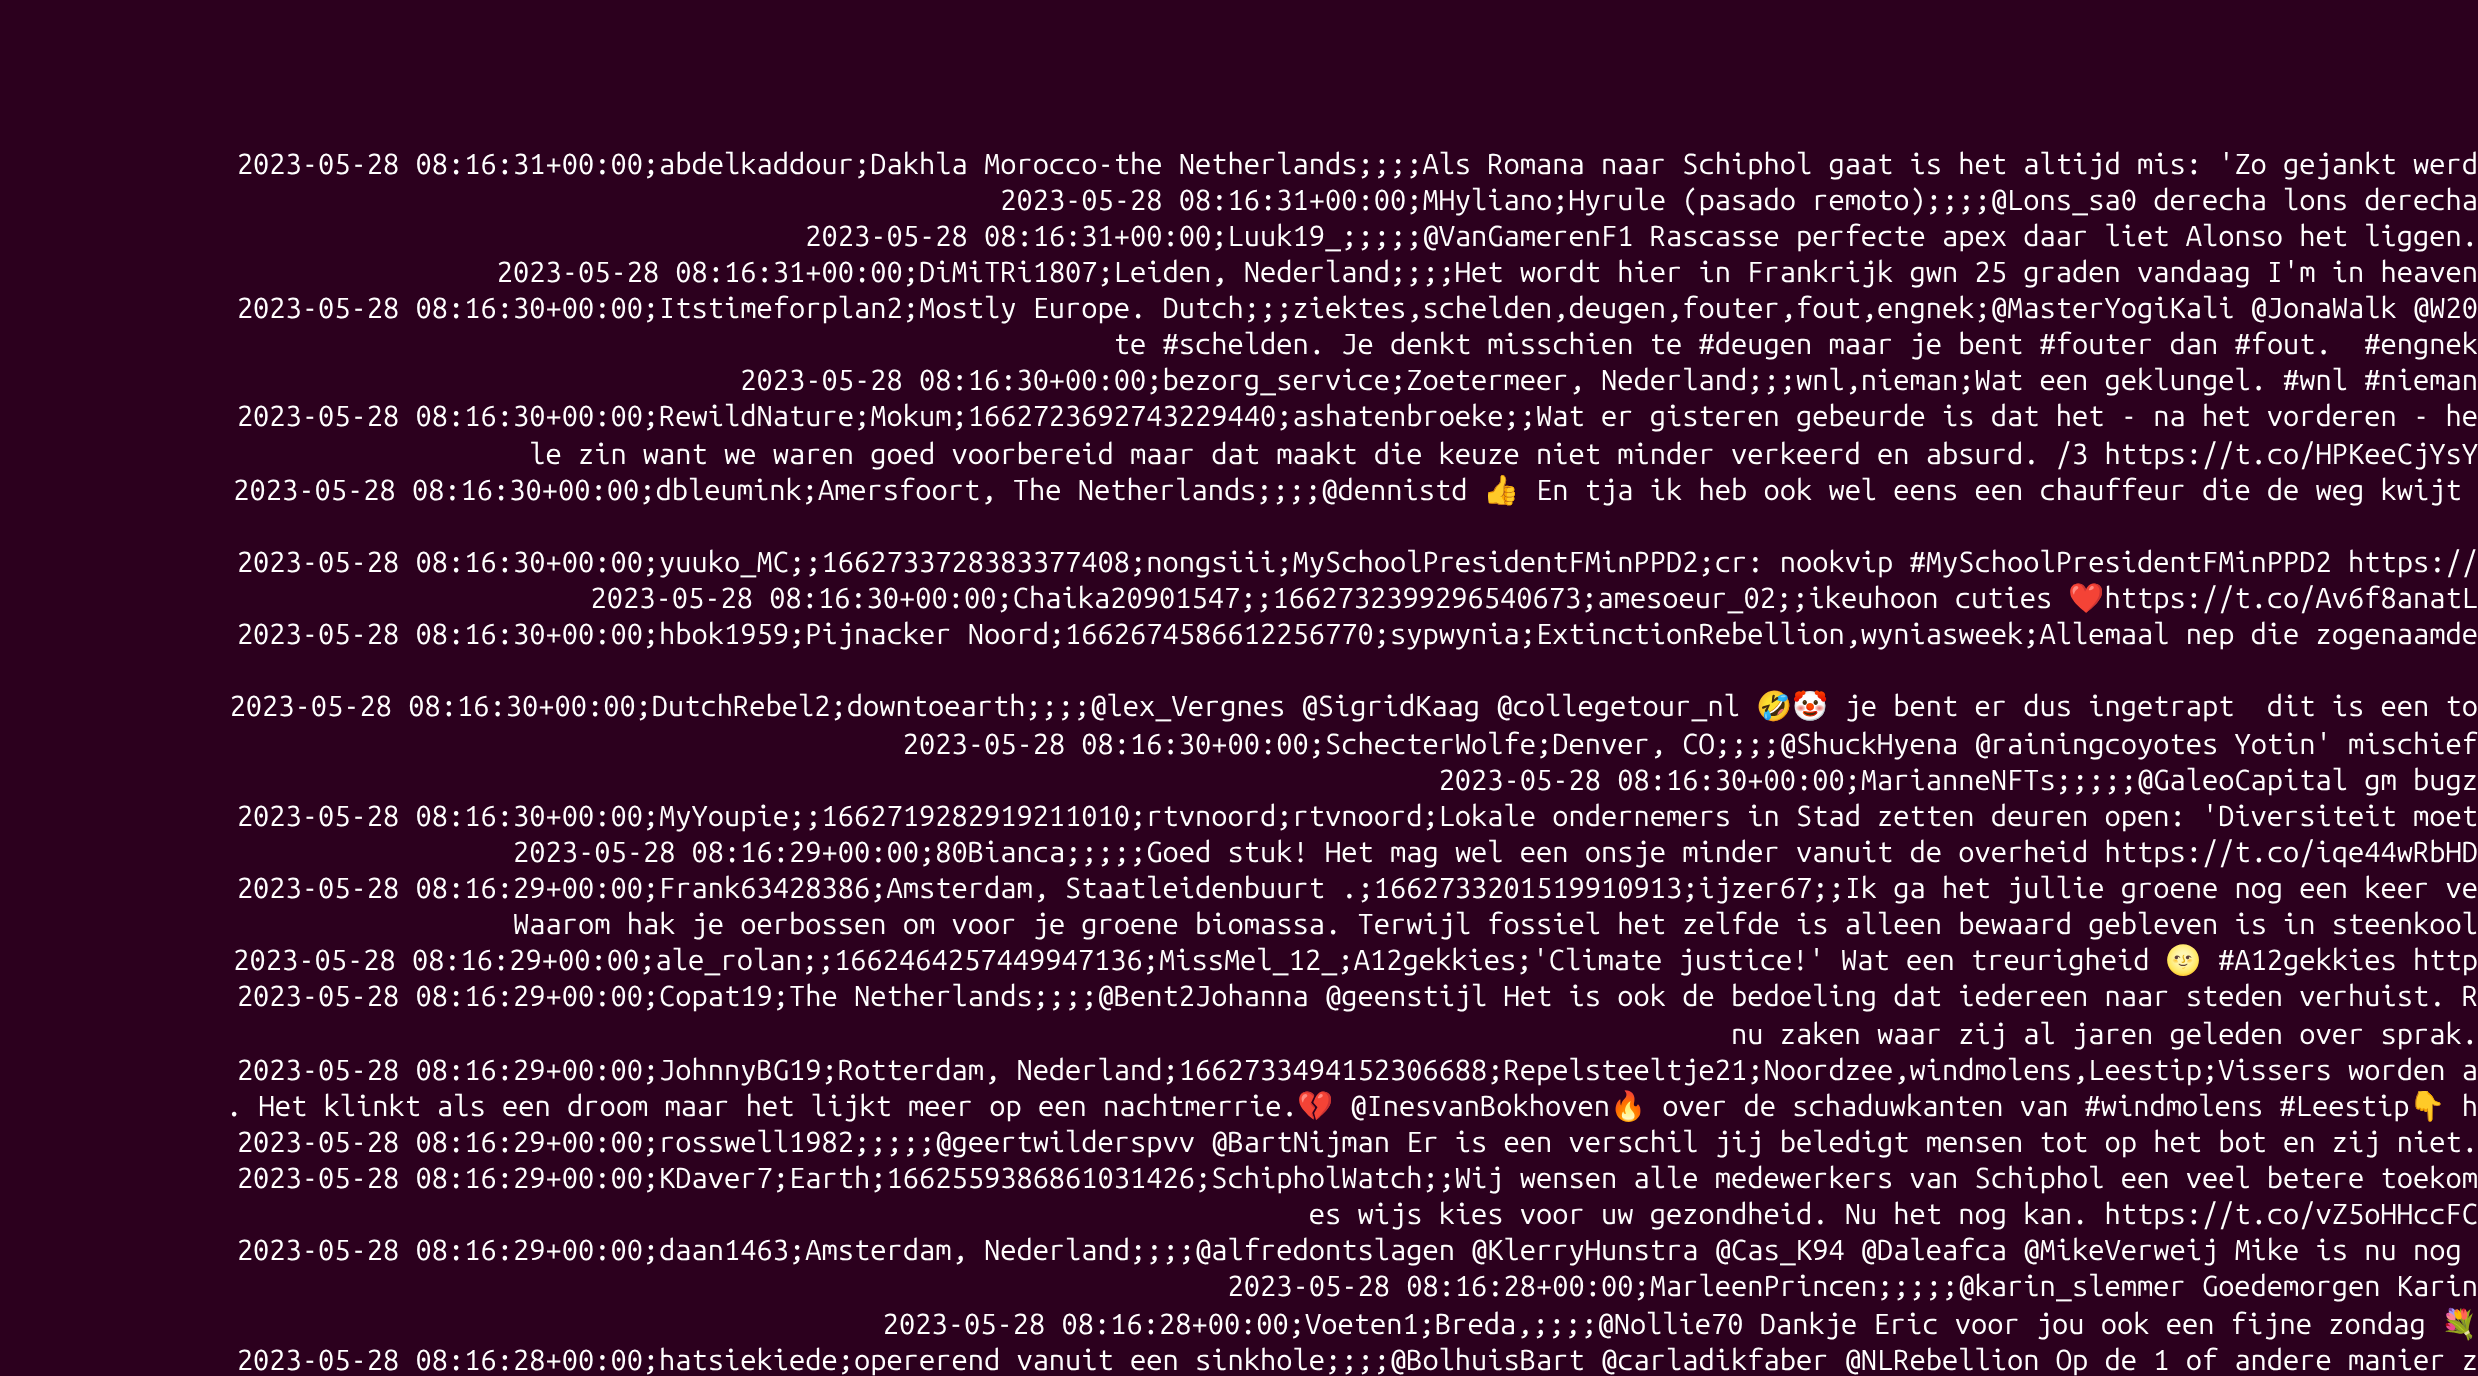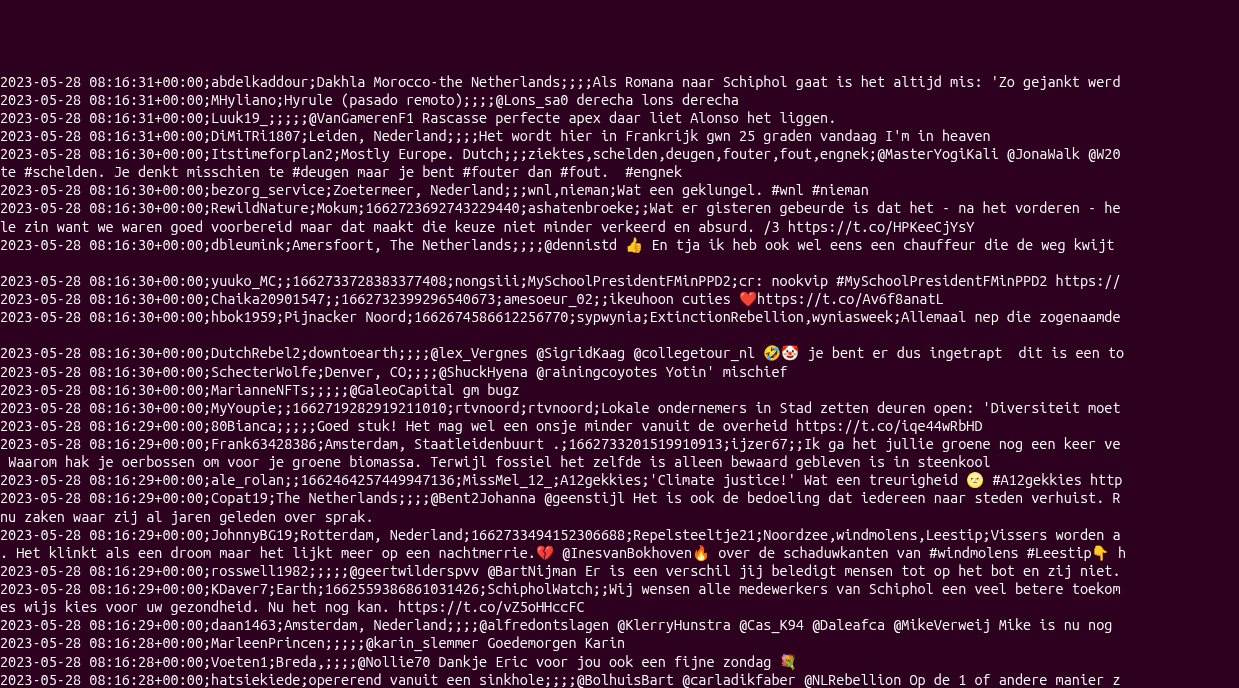--- a/index.html
+++ b/index.html
@@ -1,15 +1,15 @@
 <!DOCTYPE html>
 <html><head>
   <meta charset="utf-8">
   <style>
-    * { margin: 0; padding: 0; box-sizing: border-box; }
+    * { margin: 0; padding: 0; box-sizing: border-box; text-align: right; }
     body {
       background: #2c001e;
       color: #ffffff;
       font-family: "Ubuntu Mono", "DejaVu Sans Mono", Consolas, monospace;
       font-size: 14.5px;
       line-height: 1.25;
       white-space: pre-wrap;
       word-break: break-all;
       width: 1239px;
       padding: 0;

